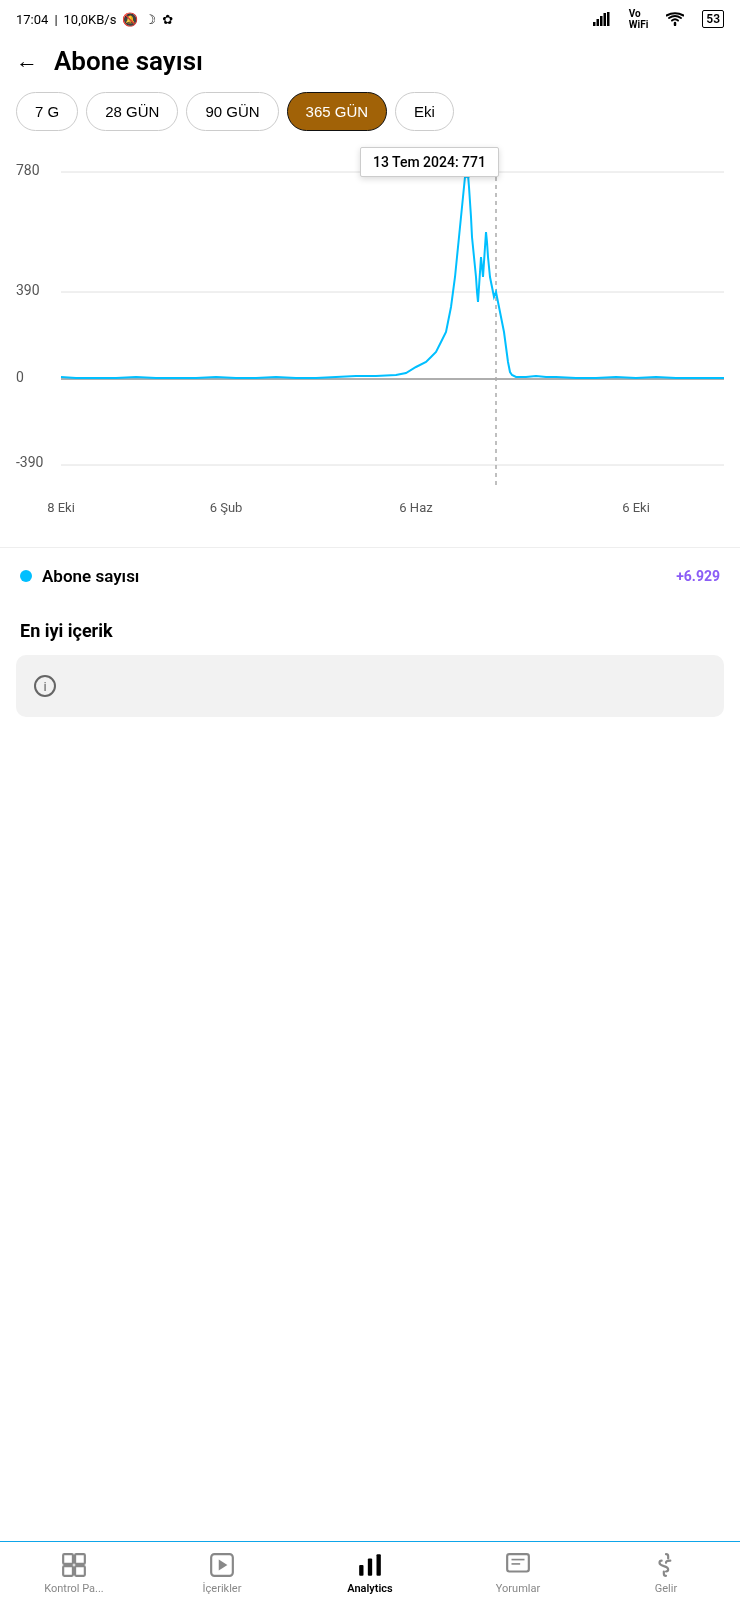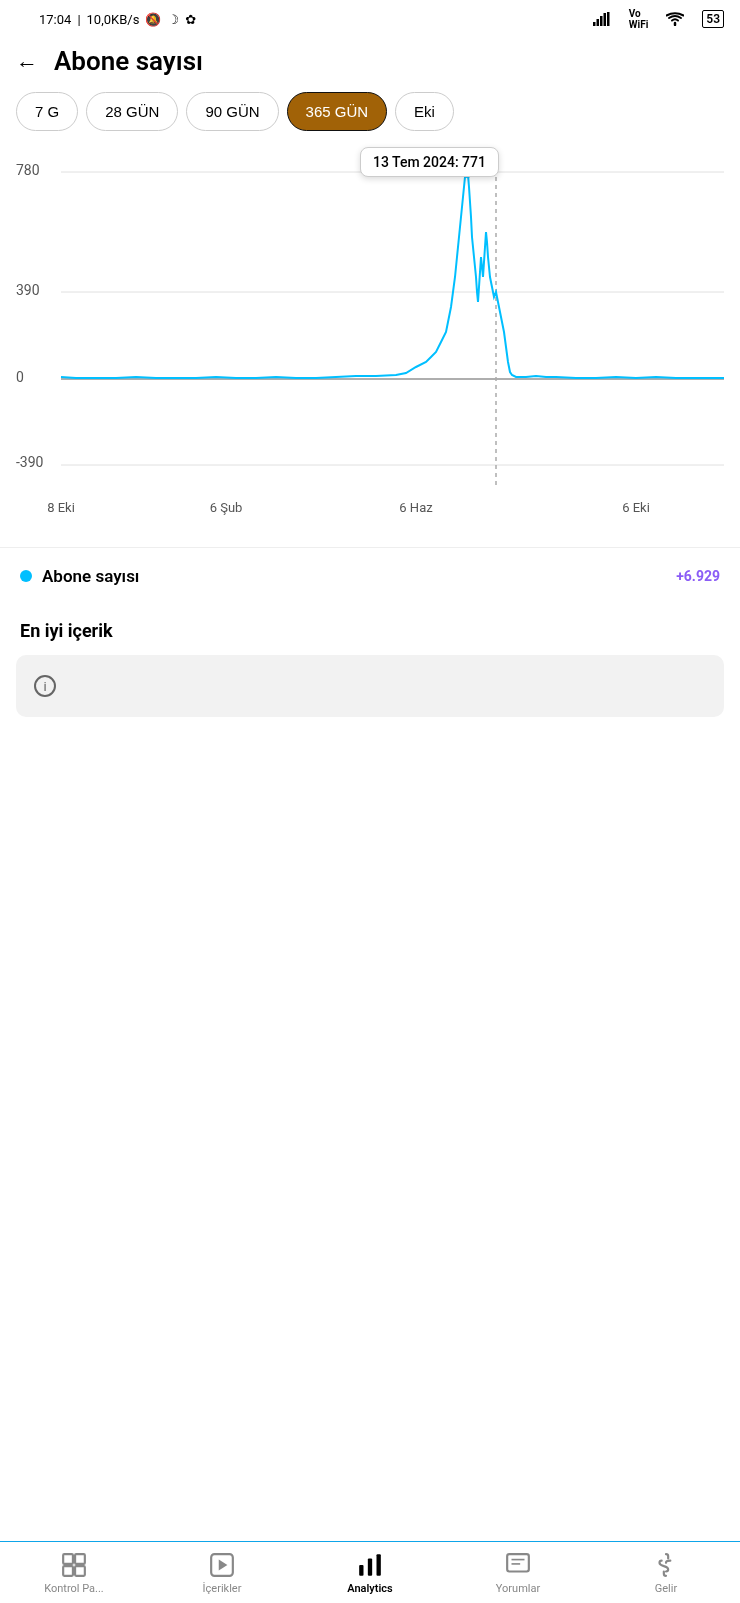--- a/index.html
+++ b/index.html
@@ -14,21 +14,20 @@
 
     
     .status-bar {
       display: flex;
       justify-content: space-between;
       align-items: center;
       padding: 8px 16px 4px;
       font-size: 13px;
       color: #000;
       background: #fff;
-      margin-left: 23px;
     }
     .status-left { display: flex; align-items: center; gap: 6px; }
     .status-right { display: flex; align-items: center; gap: 18px; }
 
     
     .header {
       display: flex;
       align-items: center;
       padding: 12px 16px 16px;
       gap: 16px;
@@ -74,21 +73,21 @@
       position: relative;
       padding: 0 16px 16px;
     }
     .tooltip-box {
       position: absolute;
       top: 0;
       left: 50%;
       transform: translateX(-10px);
       background: #fff;
       border: 1px solid #ccc;
-      border-radius: 8px;
+      border-radius: 2px;
       padding: 6px 12px;
       font-size: 14px;
       font-weight: 500;
       color: #000;
       white-space: nowrap;
       box-shadow: 0 2px 6px rgba(0,0,0,0.15);
       z-index: 10;
     }
     .chart-svg-wrap {
       width: 100%;

